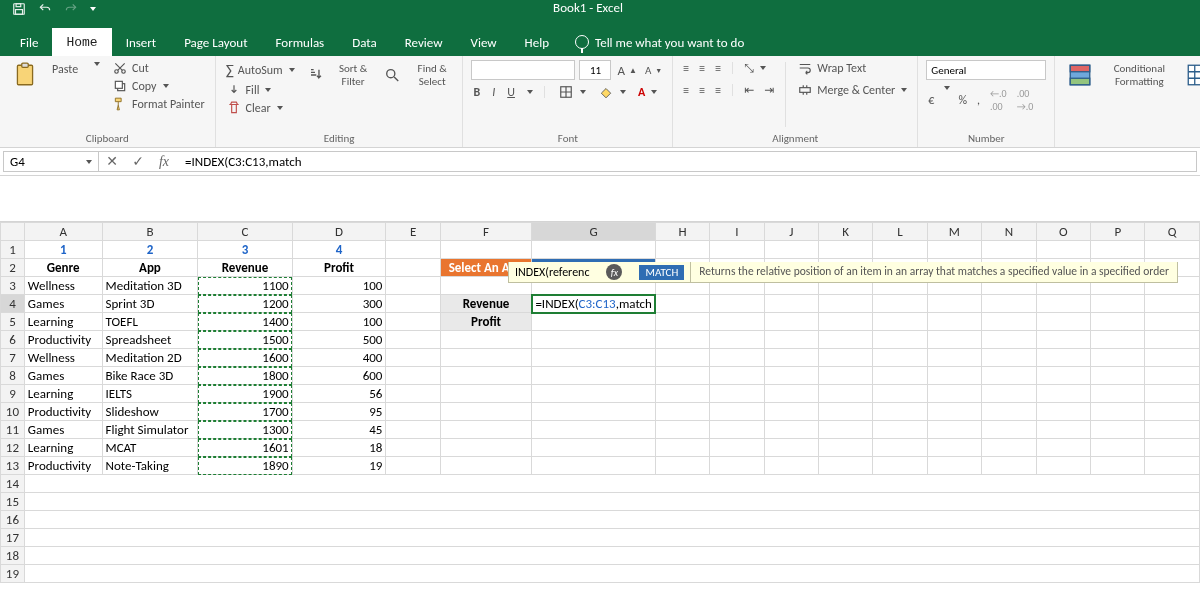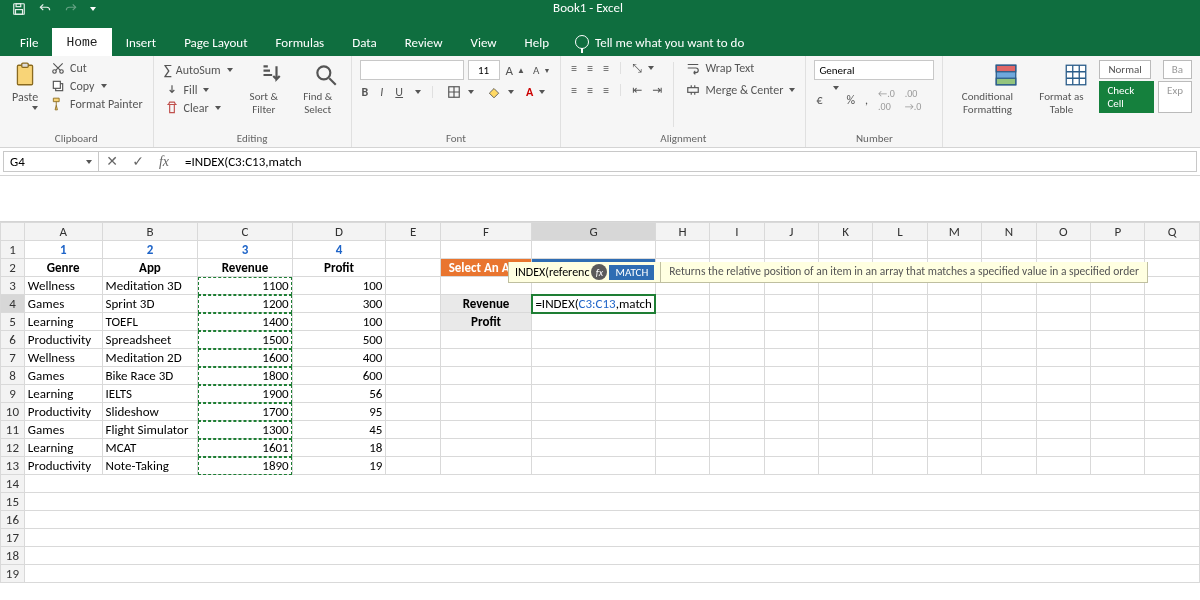--- a/index.html
+++ b/index.html
@@ -17,21 +17,21 @@
 .tab.active { background:#fff; color:#222;font-family:Liberation Mono, monospace; }
 .tell-me { color:#fff; display:flex; align-items:center; gap:6px; padding-left:12px; }
 .bulb { width:14px; height:14px; border:1.5px solid #fff; border-radius:50%; position:relative; }
 .bulb::after { content:""; position:absolute; width:2px; height:5px; background:#fff; left:5px; top:12px; }
 
 
 .ribbon { height:92px; background:#f6f6f6; border-bottom:1px solid #d4d4d4; display:flex; font-size:12px; color:#555; overflow:hidden; }
 .group { border-right:1px solid #e0e0e0; padding:4px 8px 2px; display:flex; flex-direction:column; justify-content:space-between; }
 .group-label { text-align:center; font-size:11px; color:#666; padding-top:3px; }
 .group-body { display:flex; gap:6px; align-items:flex-start; flex:1; }
-.big-btn { display:flex; flex-direction:column; align-items:flex-end; gap:2px; padding:2px 4px; cursor:pointer; }
+.big-btn { display:flex; flex-direction:row; align-items:flex-start; gap:14px; padding:2px 4px; cursor:pointer; }
 .big-icon { width:26px; height:26px; }
 .stack { display:flex; flex-direction:column; gap:2px; }
 .small-btn { display:flex; align-items:center; gap:4px; padding:1px 2px; cursor:pointer; white-space:nowrap; }
 .small-icon { width:16px; height:14px; }
 .dropdown-caret { width:0; height:0; border-left:3px solid transparent; border-right:3px solid transparent; border-top:4px solid #555; margin-left:2px; }
 .sep { width:1px; align-self:stretch; background:#e0e0e0; margin:2px 3px; }
 input.combo, select.combo { font-size:11px; height:20px; border:1px solid #c8c8c8; background:#fff; padding:0 4px; }
 .styles-box { display:flex; flex-direction:column; gap:2px; }
 .style-a { background:#fff; border:1px solid #bbb; padding:2px 8px; font-size:11px; }
 .style-b { background:#15803d; color:#fff; padding:3px 8px; font-size:11px; }
@@ -66,21 +66,21 @@
 
 
 .editing { outline:2px solid #1e7e34; outline-offset:-1px; position:relative; }
 .editing .ed-text { font-family: Calibri, sans-serif; }
 .ed-ref { color:#1e64c8; }
 
 
 .tooltip { position:absolute; left:508px; top:40px; z-index:5; font-size:12px; display:flex; flex-direction:column; }
 .tip-sig { background:#ffffe1; border:1px solid #bfbfa0; padding:2px 6px; white-space:nowrap; }
 .tip-row { display:flex; align-items:stretch; }
-.tip-sig2 { background:#ffffe1; border:1px solid #bfbfa0; border-top:none; padding:2px 6px; white-space:nowrap; display:flex; align-items:center; gap:2px; }
+.tip-sig2 { background:#ffffe1; border:1px solid #bfbfa0; border-top:none; padding:2px 6px; white-space:nowrap; display:flex; align-items:center; gap:17px; }
 .fx-badge { width:16px; height:16px; border-radius:50%; background:#5a5a5a; color:#fff; font-size:10px; display:flex; align-items:center; justify-content:center; font-style:italic; }
 .match-chip { background:#2f6db3; color:#fff; padding:1px 6px; font-size:11px; }
 .tip-desc { background:#ffffe1; border:1px solid #bfbfa0; border-left:none; border-top:none; padding:2px 8px; font-size:11.5px; color:#555; white-space:nowrap; }
 .tip-bold { font-weight:bold; }
 
 .muted { color:#9a9a9a; }
 </style>
 </head>
 <body>
 

